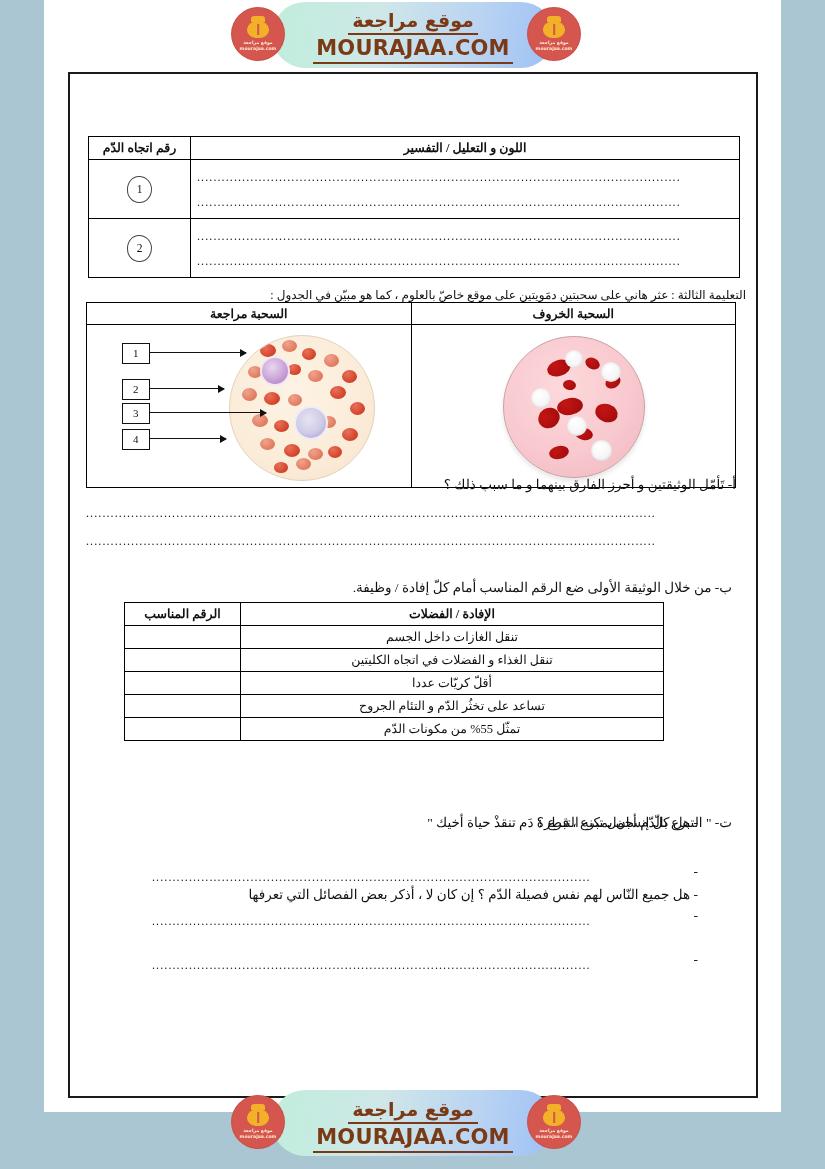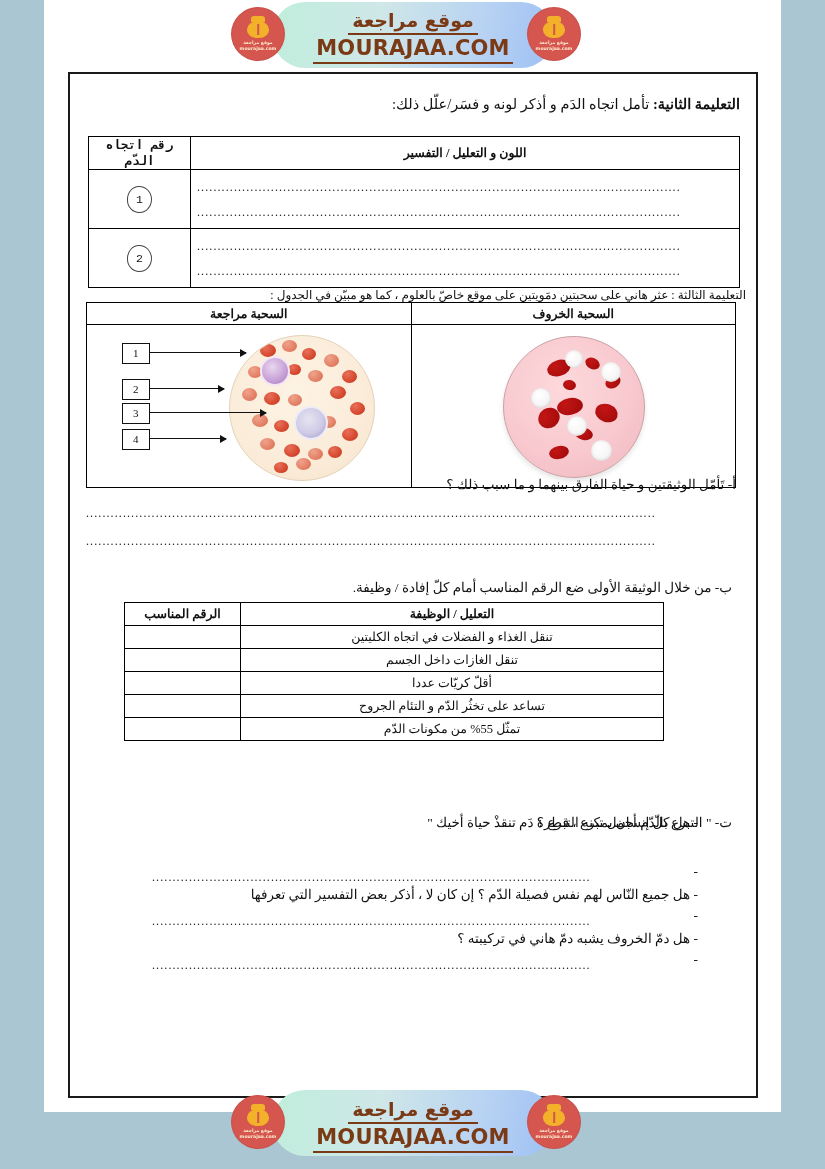--- a/index.html
+++ b/index.html
@@ -183,21 +183,21 @@
   .tbl1 th, .tbl1 td {
     border: 1px solid #000;
     padding: 0;
   }
   .tbl1 th {
     height: 22px;
     font-size: 12.5px;
     font-weight: bold;
     text-align: center;
   }
-  .tbl1 .cell-num { width: 101px; text-align: center; vertical-align: middle; font-family: Liberation Mono, monospace; }
+  .tbl1 .cell-num { width: 101px; text-align: center; vertical-align: middle; }
   .tbl1 .cell-ans { height: 58px; vertical-align: top; }
 
   .circ-num {
     display: inline-block;
     width: 23px;
     height: 25px;
     line-height: 25px;
     text-align: center;
     font-size: 11.5px;
     border: 1.3px solid #444;
@@ -429,24 +429,20 @@
 
   <div class="banner-text">
     <div><span class="line1">موقع مراجعة</span></div>
     <div><span class="line2">MOURAJAA.COM</span></div>
   </div>
 </div>
 
 <div class="frame">
 <div class="inner">
 
-  <div class="instr2 ar">
-    <span class="lead">التعليمة الثانية:</span>
-    <span>تأمل اتجاه الدَم و أذكر لونه و فسَر/علّل ذلك:</span>
-  </div>
 
   <table class="tbl1 ar">
     <tbody>
           <tr>
       <th class="cell-ans-h">اللون و التعليل / التفسير</th>
       <th class="cell-num">رقم اتجاه الدّم</th>
     </tr>
     <tr>
       <td class="cell-ans">
         <span class="dots">......................................................................................................................</span>
@@ -538,37 +534,37 @@
           <div class="lbl-arrow" style="left:46px;top:81px;width:116px"></div>
 
           <div class="lbl-box" style="left:18px;top:98px">4</div>
           <div class="lbl-arrow" style="left:46px;top:107px;width:76px"></div>
         </div>
       </td>
     </tr>
   </tbody>
       </table>
 
-  <div class="qa ar">أ- تَأمّل الوثيقتين و حياة الفارق بينهما و ما سبب ذلك ؟</div>
+  <div class="qa ar">أ- تَأمّل الوثيقتين و أحرز الفارق بينهما و ما سبب ذلك ؟</div>
   <div class="dotline" style="top:432px">...........................................................................................................................................</div>
   <div class="dotline" style="top:460px">...........................................................................................................................................</div>
 
   <div class="qb ar">ب- من خلال الوثيقة الأولى ضع الرقم المناسب أمام كلّ إفادة / وظيفة.</div>
   <table class="tbl3 ar">
     <tbody>
           <tr>
-      <th class="c-fun">التعليل / الوظيفة</th>
+      <th class="c-fun">الإفادة / الفضلات</th>
       <th class="c-num">الرقم المناسب</th>
     </tr>
     <tr>
+      <td class="c-fun">تنقل الغازات داخل الجسم</td>
+      <td class="c-num"></td>
+    </tr>
+    <tr>
       <td class="c-fun">تنقل الغذاء و الفضلات في اتجاه الكليتين</td>
-      <td class="c-num"></td>
-    </tr>
-    <tr>
-      <td class="c-fun">تنقل الغازات داخل الجسم</td>
       <td class="c-num"></td>
     </tr>
     <tr>
       <td class="c-fun">أقلّ كريّات عددا</td>
       <td class="c-num"></td>
     </tr>
     <tr>
       <td class="c-fun">تساعد على تخثُر الدّم و التئام الجروح</td>
       <td class="c-num"></td>
     </tr>
@@ -583,29 +579,25 @@
 
   <div class="sub-q ar" style="right:58px;top:740px">
     <span>-</span>
     <span>هل كلّ إنسان يمكنه التبرع ؟</span>
   </div>
   <div class="dash" style="right:58px;top:790px">-</div>
   <div class="dotline" style="top:796px;width:580px;right:24px">...........................................................................................................</div>
 
   <div class="sub-q ar" style="right:58px;top:812px">
     <span>-</span>
-    <span>هل جميع النّاس لهم نفس فصيلة الدّم ؟ إن كان لا ، أذكر بعض التفسير التي تعرفها</span>
+    <span>هل جميع النّاس لهم نفس فصيلة الدّم ؟ إن كان لا ، أذكر بعض الفصائل التي تعرفها</span>
   </div>
   <div class="dash" style="right:58px;top:834px">-</div>
   <div class="dotline" style="top:840px;width:580px;right:24px">...........................................................................................................</div>
 
-  <div class="sub-q ar" style="right:58px;top:856px">
-    <span>-</span>
-    <span>هل دمّ الخروف يشبه دمّ هاني في تركيبته ؟</span>
-  </div>
   <div class="dash" style="right:58px;top:878px">-</div>
   <div class="dotline" style="top:884px;width:580px;right:24px">...........................................................................................................</div>
 
 </div>
 </div>
 
 <div class="banner bottom">
   <div class="banner-pill"></div>
 
   <div class="logo-badge left">

